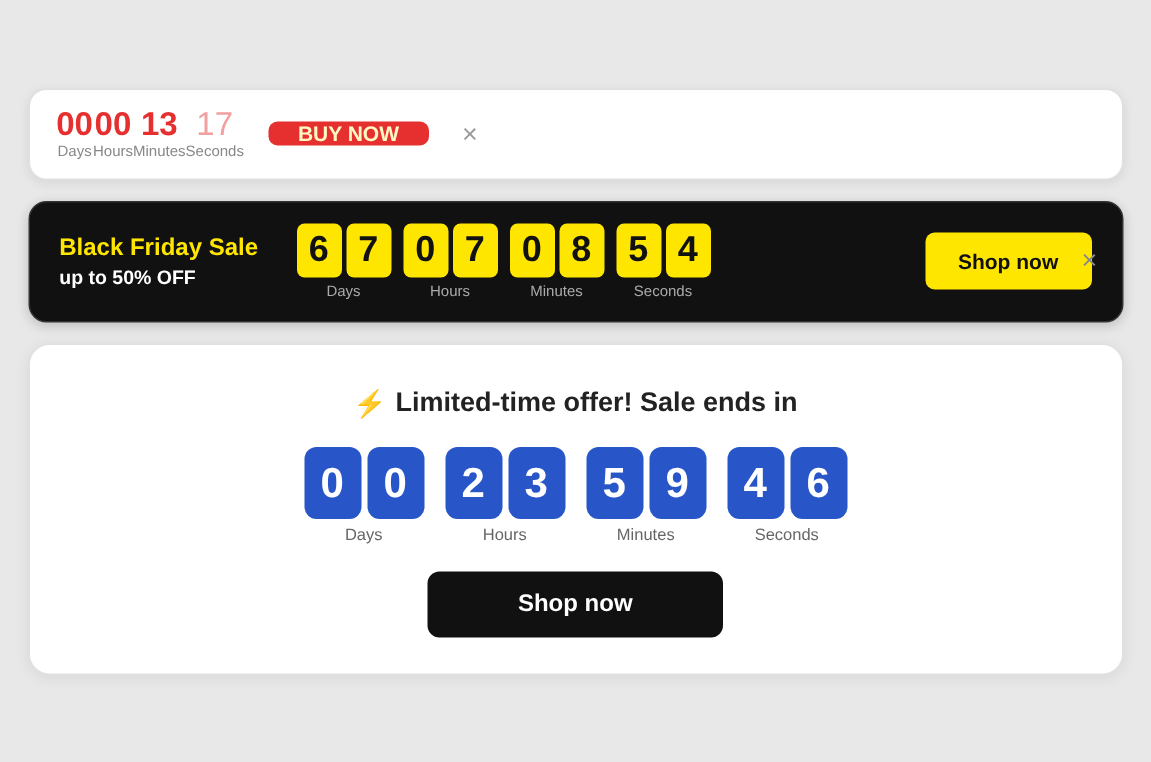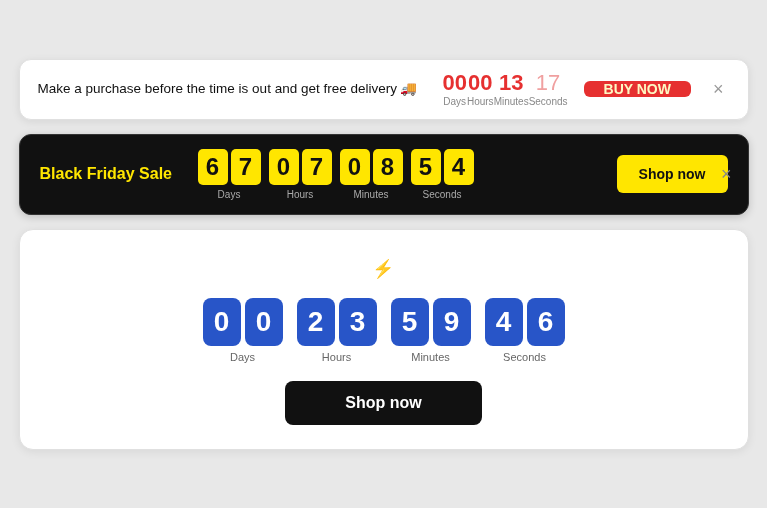--- a/index.html
+++ b/index.html
@@ -228,21 +228,20 @@
       padding: 13px 60px;
       font-size: 16px;
       font-weight: 700;
       cursor: pointer;
     }
   </style>
 </head>
 <body>
 
 <div class="banner1">
-  <span class="banner1-text">Make a purchase before the time is out and get free delivery 🚚</span>
   <div class="banner1-timer">
     <div class="timer-unit">
       <span class="timer-num-red">00</span>
       <span class="timer-label-small">Days</span>
     </div>
     <div class="timer-unit">
       <span class="timer-num-red">00</span>
       <span class="timer-label-small">Hours</span>
     </div>
     <div class="timer-unit">
@@ -254,20 +253,21 @@
       <span class="timer-label-small">Seconds</span>
     </div>
   </div>
   <button class="buy-now-btn">BUY NOW</button>
   <button class="close-btn">×</button>
 </div>
 
 <div class="banner2">
   <div class="bf-text">
     <span class="bf-title">Black Friday Sale</span>
+    <span class="bf-sub">up to 50% OFF</span>
   </div>
   <div class="bf-timer">
     <div class="bf-digit-group">
       <div class="bf-digits">
         <span class="bf-digit">6</span>
         <span class="bf-digit">7</span>
       </div>
       <span class="bf-label">Days</span>
     </div>
     <div class="bf-digit-group">
@@ -292,20 +292,21 @@
       <span class="bf-label">Seconds</span>
     </div>
   </div>
   <button class="shop-now-btn-yellow">Shop now</button>
   <button class="close-btn-white">×</button>
 </div>
 
 <div class="banner3">
   <div class="sale-title">
     <span>⚡</span>
+    <span>Limited-time offer! Sale ends in</span>
   </div>
   <div class="sale-timer">
     <div class="sale-digit-group">
       <div class="sale-digits">
         <span class="sale-digit">0</span>
         <span class="sale-digit">0</span>
       </div>
       <span class="sale-label">Days</span>
     </div>
     <div class="sale-digit-group">

